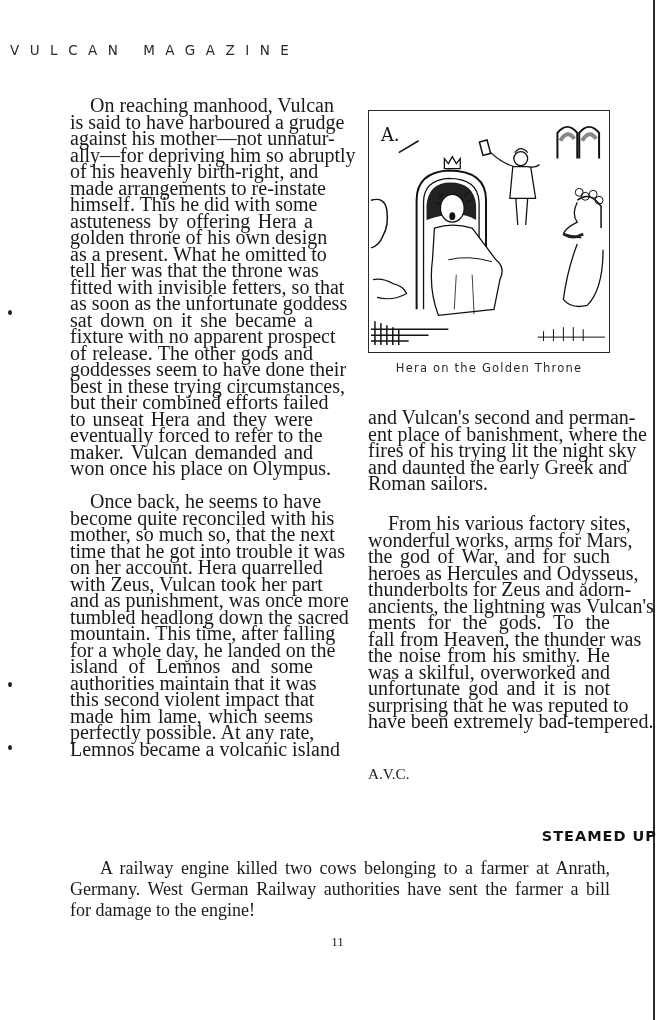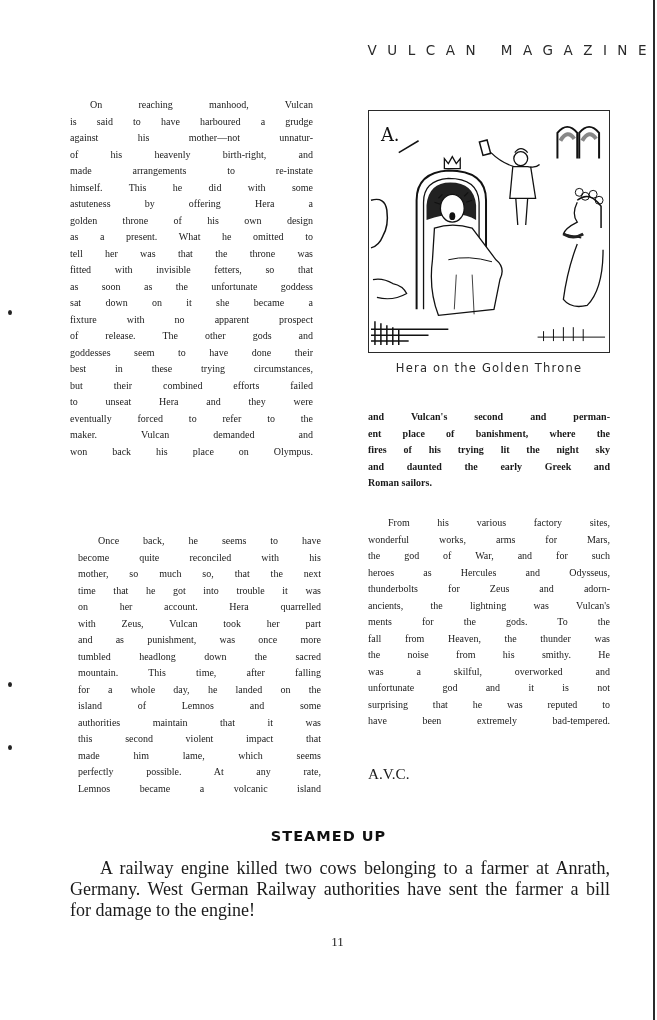--- a/index.html
+++ b/index.html
@@ -4,46 +4,46 @@
   <style>
     html, body { margin: 0; padding: 0; }
     body {
       width: 657px; height: 1020px; background: #ffffff; position: relative; overflow: hidden;
       font-family: "Liberation Serif", "DejaVu Serif", serif; color: #1a1a1a;
     }
     .page-edge {
       position: absolute; right: 2px; top: 0; width: 2px; height: 1020px; background: #2a2a2a;
     }
     .running-head {
-      position: absolute; top: 42px; left: 0; width: 657px; text-align: right;
+      position: absolute; top: 42px; left: 0; width: 657px; text-align: left;
       font-family: "DejaVu Sans", "Liberation Sans", sans-serif; font-size: 13.5px;
       letter-spacing: 10.5px; color: #2a2a2a; padding-left: 10px; box-sizing: border-box;
     }
     .col {
-      position: absolute; font-size: 10px; line-height: 16.5px; text-align: justify;
+      position: absolute; font-size: 20px; line-height: 16.5px; text-align: justify;
     }
     .line { display: block; text-align: justify; text-align-last: justify; white-space: nowrap; }
     .line.last { text-align-last: left; }
     .col-left-1 { left: 70px; top: 97px; width: 243px; }
-    .col-left-2 { left: 70px; top: 533px; width: 243px; margin-left: 8px; }
-    .col-right-1 { left: 368px; top: 409px; width: 242px; font-weight: bold; }
+    .col-left-2 { left: 70px; top: 493px; width: 243px; }
+    .col-right-1 { left: 368px; top: 409px; width: 242px; }
     .col-right-2 { left: 368px; top: 515px; width: 242px; }
     .signature { position: absolute; left: 368px; top: 765px; width: 242px; font-size: 15.2px; }
     .figure {
       position: absolute; left: 368px; top: 110px; width: 242px; height: 243px;
       border: 1.5px solid #2a2a2a; box-sizing: border-box; background: #fff;
     }
     .figure svg { width: 100%; height: 100%; display: block; }
     .caption {
       position: absolute; left: 368px; top: 361px; width: 242px; text-align: center;
       font-size: 11.5px; letter-spacing: 1.2px; color: #2a2a2a;
       font-family: "DejaVu Sans", "Liberation Sans", sans-serif;
     }
     .box-title {
-      position: absolute; top: 828px; left: 0; width: 657px; text-align: center;
+      position: absolute; top: 828px; left: 0; width: 657px; text-align: right;
       font-family: "DejaVu Sans", "Liberation Sans", sans-serif; font-weight: bold;
       font-size: 14.5px; letter-spacing: 1px; color: #111;
     }
     .box-body {
       position: absolute; left: 70px; top: 858px; width: 540px; font-size: 18px; line-height: 21px;
     }
     .page-number {
       position: absolute; top: 934px; left: 0; width: 657px; text-align: center; font-size: 13px; color: #222; margin-left: 9px;
     }
     .margin-dot { position: absolute; width: 4px; height: 5px; background: #222; border-radius: 50%; }
@@ -55,39 +55,40 @@
 <div class="margin-dot" style="left:8px;top:310px;"></div>
 <div class="margin-dot" style="left:8px;top:682px;"></div>
 <div class="margin-dot" style="left:8px;top:745px;"></div>
 
 <div class="running-head">VULCAN MAGAZINE</div>
 
 <div class="col col-left-1">
   <span class="line" style="padding-left:20px">On reaching manhood, Vulcan</span>
   <span class="line">is said to have harboured a grudge</span>
   <span class="line">against his mother—not unnatur-</span>
+  <span class="line">ally—for depriving him so abruptly</span>
   <span class="line">of his heavenly birth-right, and</span>
   <span class="line">made arrangements to re-instate</span>
   <span class="line">himself.   This he did with some</span>
   <span class="line">astuteness by offering Hera a</span>
   <span class="line">golden throne of his own design</span>
   <span class="line">as a present.   What he omitted to</span>
   <span class="line">tell her was that the throne was</span>
   <span class="line">fitted with invisible fetters, so that</span>
   <span class="line">as soon as the unfortunate goddess</span>
   <span class="line">sat down on it she became a</span>
   <span class="line">fixture with no apparent prospect</span>
   <span class="line">of release.   The other gods and</span>
   <span class="line">goddesses seem to have done their</span>
   <span class="line">best in these trying circumstances,</span>
   <span class="line">but their combined efforts failed</span>
   <span class="line">to unseat Hera and they were</span>
   <span class="line">eventually forced to refer to the</span>
   <span class="line">maker.   Vulcan demanded and</span>
-  <span class="line">won back his place on Olympus.</span>
+  <span class="line">won once his place on Olympus.</span>
 </div>
 
 <div class="col col-left-2">
   <span class="line" style="padding-left:20px">Once back, he seems to have</span>
   <span class="line">become quite reconciled with his</span>
   <span class="line">mother, so much so, that the next</span>
   <span class="line">time that he got into trouble it was</span>
   <span class="line">on her account.   Hera quarrelled</span>
   <span class="line">with Zeus, Vulcan took her part</span>
   <span class="line">and as punishment, was once more</span>

